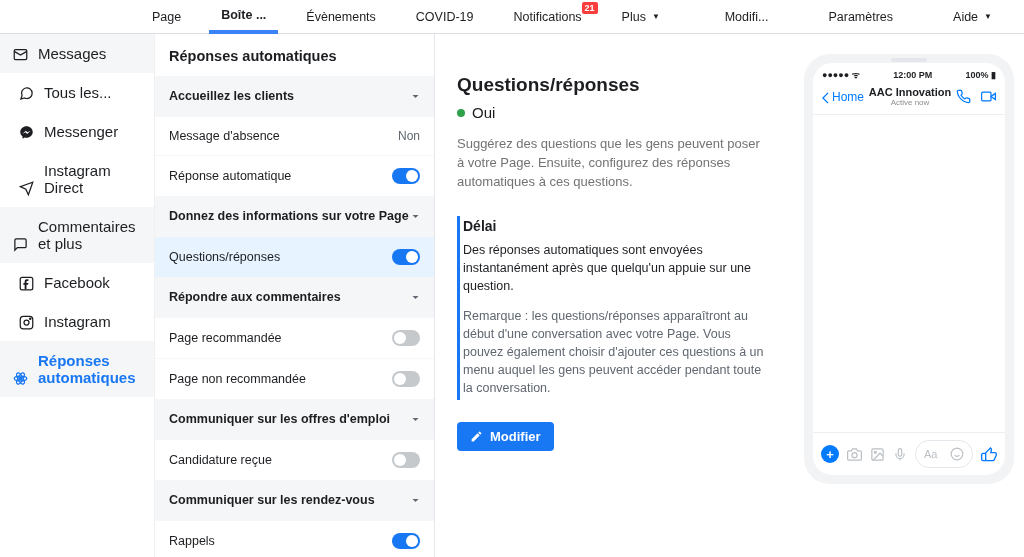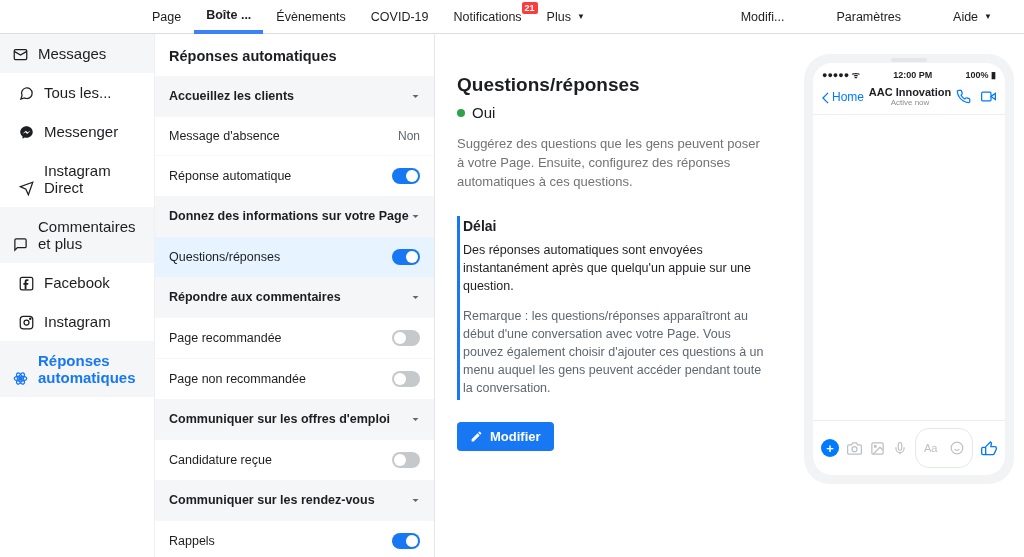--- a/index.html
+++ b/index.html
@@ -1,20 +1,20 @@
 <!DOCTYPE html>
 <html><head>
 <meta charset="utf-8">
 <style>
   * { box-sizing: border-box; margin: 0; padding: 0; }
   body { font-family: -apple-system, BlinkMacSystemFont, "Segoe UI", Helvetica, Arial, sans-serif; font-size: 13px; color: #1c1e21; background:#fff; }
   
   .topnav { height: 34px; border-bottom: 1px solid #dadde1; display:flex; align-items:center; padding: 0 10px; }
-  .topnav .left { display:flex; gap: 1px; margin-left: 130px; }
-  .topnav .right { margin-left:auto; display:flex; gap:28px; margin-right:10px;}
+  .topnav .left { display:flex; gap: 16px; margin-left: 130px; }
+  .topnav .right { margin-left:auto; display:flex; gap:36px; margin-right:10px;}
   .topnav a { color:#1c1e21; padding: 8px 12px; font-size:12.5px; cursor:pointer; position:relative; display:flex; align-items:center; gap:4px;}
   .topnav a.active { font-weight:700; border-bottom: 4px solid #3b82f6; }
   .badge { position:absolute; top:2px; right:-4px; background:#fa3e3e; color:white; font-size:9px; font-weight:700; padding:1px 3px; border-radius:2px;}
   .caret-down { font-size:8px; margin-left:2px;}
 
   .layout { display:flex; height: calc(557px - 34px); }
 
   
   .sidebar { width: 155px; border-right:1px solid #f0f0f0; background:#fff; }
   .sb-item { display:flex; align-items:flex-end; gap:10px; padding: 11px 12px; font-size:15px; cursor:pointer; color:#1c1e21;}
@@ -58,21 +58,21 @@
   .ph-header { display:flex; align-items:center; padding: 3px 8px 7px 8px; border-bottom:1px solid #eee;}
   .ph-back { color:#007aff; font-size:12px; display:flex; align-items:flex-end; gap:2px;}
   .ph-title { flex:1; text-align:center;}
   .ph-title .t1 { font-size:11px; font-weight:600;}
   .ph-title .t2 { font-size:8px; color:#8e8e93;}
   .ph-hicons { display:flex; gap:9px; color:#007aff;}
   .ph-body { flex:1; }
   .ph-input { border-top:1px solid #eee; padding: 7px 8px; display:flex; align-items:center; gap:8px;}
   .ph-input .plus { width:18px; height:18px; border-radius:50%; background:#007aff; color:white; display:flex; align-items:center; justify-content:center; font-size:13px; font-weight:700;}
   .ph-input .gray-ico { color:#bcc0c4; font-size:14px; }
-  .ph-input .txt { flex:1; border:1px solid #e4e6eb; border-radius:14px; height:40px; display:flex; align-items:center; padding:0 8px; font-size:11px; color:#bcc0c4; justify-content:space-between;}
+  .ph-input .txt { flex:1; border:1px solid #e4e6eb; border-radius:14px; height:28px; display:flex; align-items:center; padding:0 8px; font-size:11px; color:#bcc0c4; justify-content:space-between;}
   .ph-input .thumb { color:#007aff; font-size:15px;}
   .phone-speaker { position:absolute; top:4px; left:50%; transform:translateX(-50%); width:36px; height:4px; background:#e4e6eb; border-radius:2px;}
 
   svg { display:block; }
   .chev { width:9px; height:9px; }
 </style>
 </head>
 <body>
 
 <div class="topnav">

